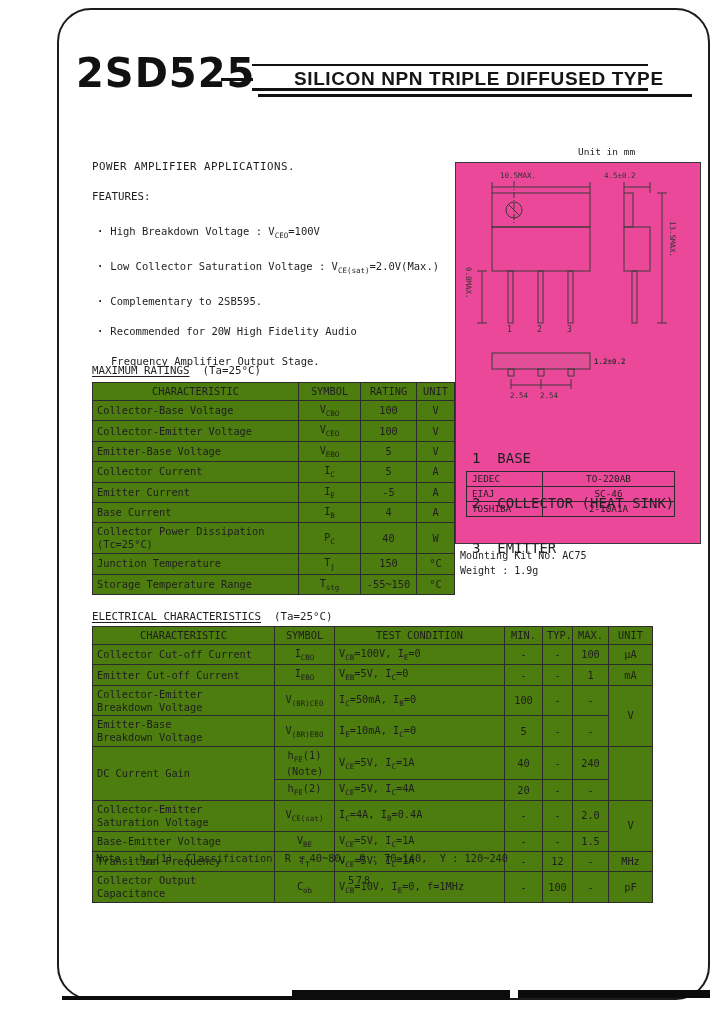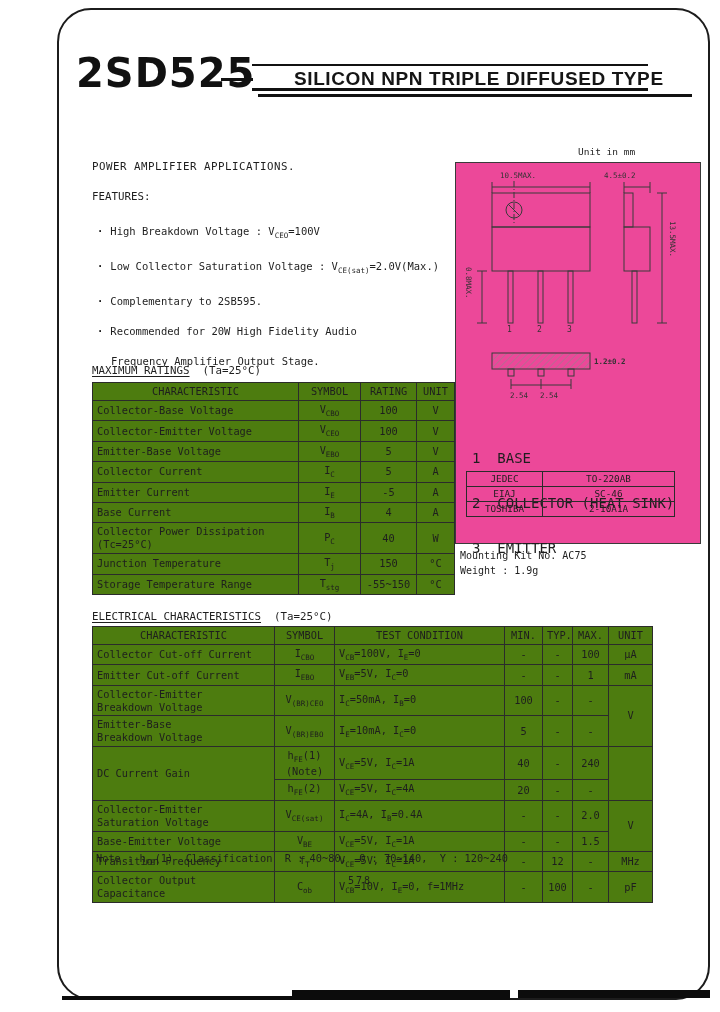--- a/index.html
+++ b/index.html
@@ -49,21 +49,21 @@
 
   .drawing {
     position:absolute; left:455px; top:162px; width:246px; height:382px;
     border:1px solid #3a3a3a; background:#ec4899;
   }
   .dim-label { position:absolute; font-size:7.5px; color:#333; white-space:nowrap; }
   .vert { writing-mode:vertical-rl; }
   .pin-num { position:absolute; font-size:8px; color:#333; }
   .pin-legend { position:absolute; left:16px; top:258px; font-size:14px; line-height:15px; white-space:pre; }
   table.pkg-tbl { position:absolute; left:10px; top:308px; border-collapse:collapse; }
-  table.pkg-tbl td { border:1px solid #2b2b2b; font-size:9.3px; padding:1px 5px; line-height:1.3;text-align:center; }
+  table.pkg-tbl td { border:1px solid #2b2b2b; font-size:9.3px; padding:1px 5px; line-height:1.3; }
   table.pkg-tbl td.std { width:76px; }
   table.pkg-tbl td.code { width:132px; text-align:center; }
   .kit-note { position:absolute; left:460px; top:550px; font-size:10px; }
   .weight-note { position:absolute; left:460px; top:565px; font-size:10px; }
   .hfe-note { position:absolute; left:96px; top:852px; font-size:10.3px; white-space:pre; }
   .page-number { position:absolute; left:348px; top:875px; font-size:10px; font-weight:normal; letter-spacing:2px; }
   .scan-bar { position:absolute; background:#0c0c0c; }
 </style>
 </head>
 <body>

